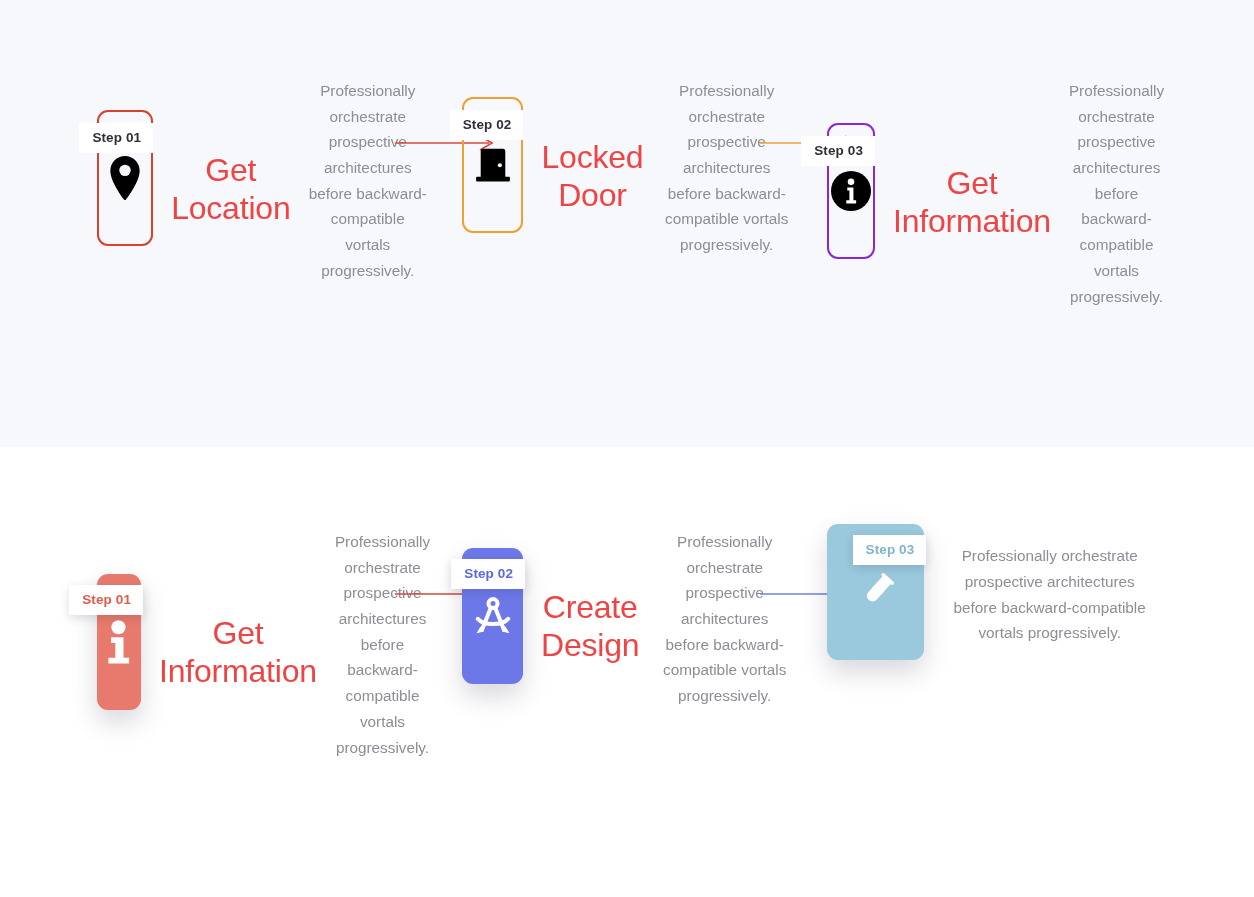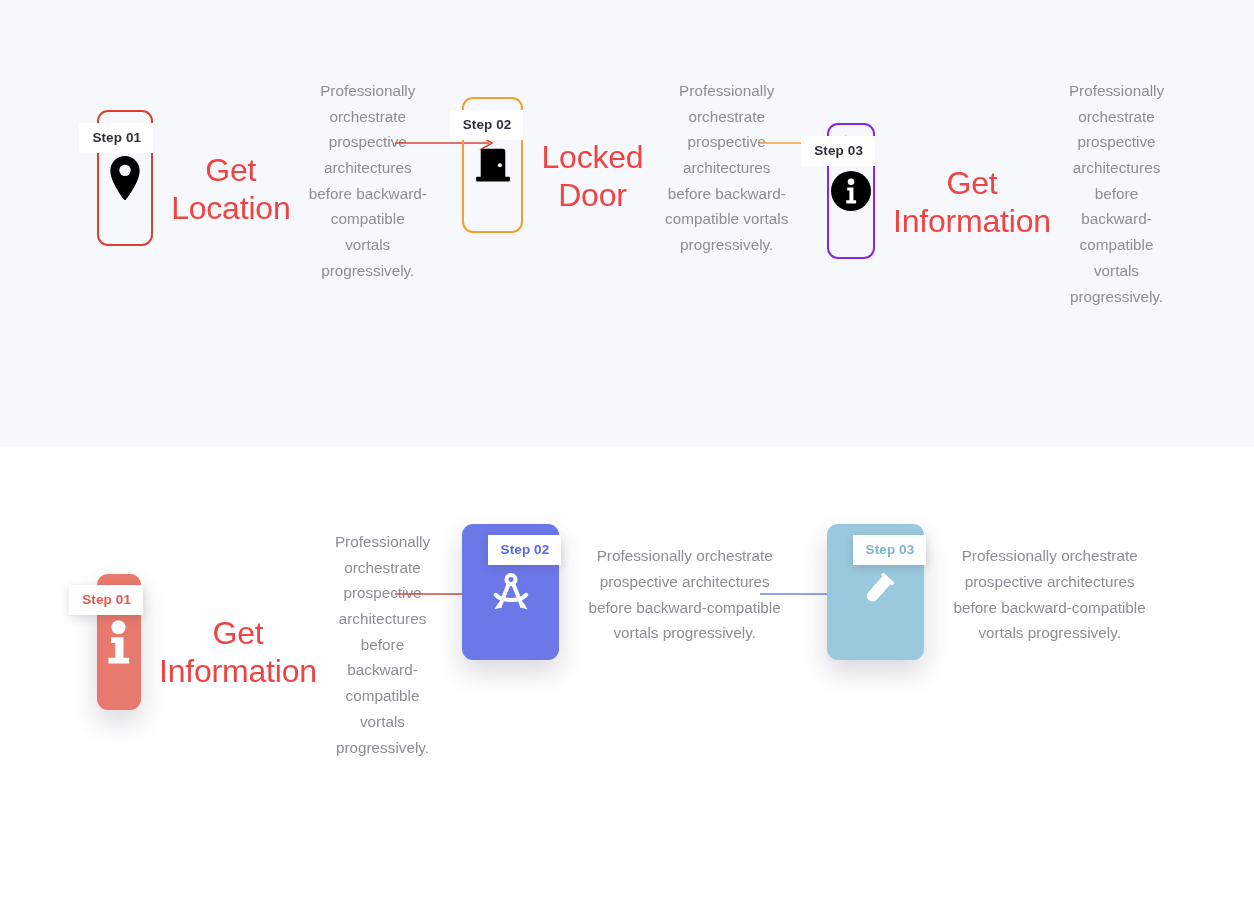--- a/index.html
+++ b/index.html
@@ -229,20 +229,21 @@
                 <circle cx="17" cy="6.4" r="3.5" fill="none"></circle>
                 <path d="M15.3 9.6 8.6 26.4"></path>
                 <path d="M18.7 9.6 25.4 26.4"></path>
                 <path d="M5.3 18.2c4.6 5.3 18.8 5.3 23.4 0"></path>
               </g>
               <path d="M7.4 24.2 4.2 29.4l5.9-1.4z" fill="#fff"></path>
               <path d="M26.6 24.2 29.8 29.4l-5.9-1.4z" fill="#fff"></path>
             </svg>
           </div>
         </div>
+        <div class="step-title">Create Design</div>
         <div class="step-desc">Professionally orchestrate prospective architectures before backward-compatible vortals progressively.</div>
       </div>
 
       <div class="connector">
         <svg class="arrow-svg" width="100" height="16" viewBox="0 0 100 16">
           <line x1="0" y1="8" x2="94" y2="8" stroke="#6d83e0" stroke-width="1.6"></line>
           <polyline points="85,1 97,8 85,15" fill="none" stroke="#6d83e0" stroke-width="1.6"></polyline>
         </svg>
       </div>
 

